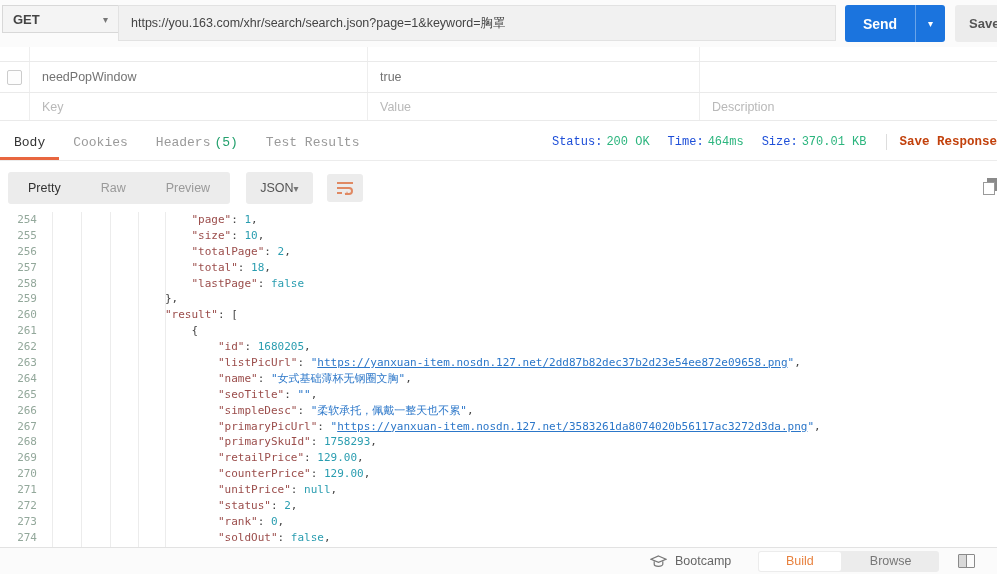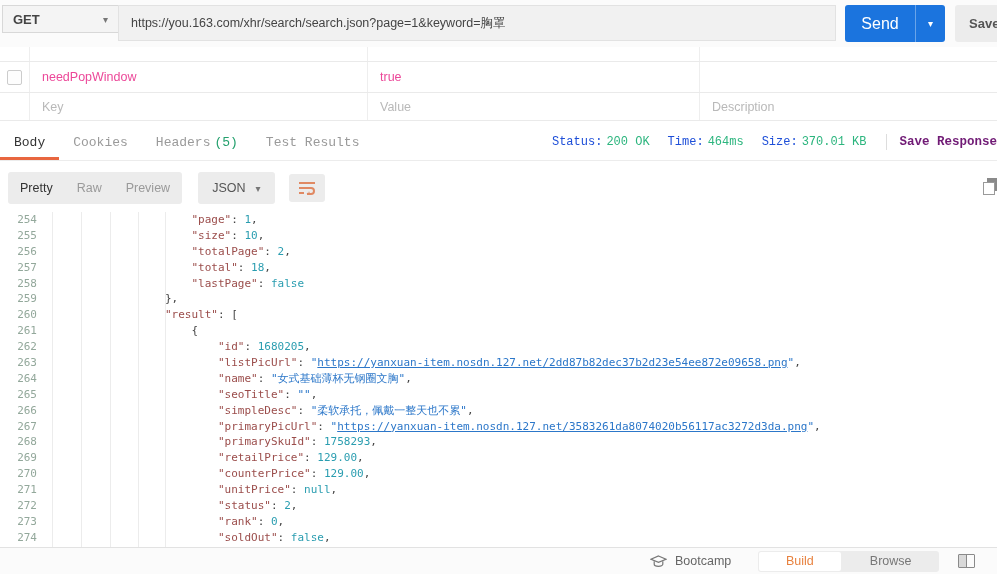--- a/index.html
+++ b/index.html
@@ -13,66 +13,66 @@
     align-items:center; padding:0 10px; cursor:pointer; }
   .method-select .mtext { font-size:13px; color:#444; font-weight:bold; flex:1; }
   .chev { font-size:10px; color:#777; }
   .url-input { position:absolute; top:5px; left:118px; width:718px; height:36px;
     background:#f1f1f1; border:1px solid #e2e2e2; font-size:12.5px; color:#444;
     padding:14px 12px; font-family:"Liberation Sans", sans-serif; }
   .send-btn { position:absolute; top:5px; left:845px; width:100px; height:37px;
     background:#1b74de; border:none; border-radius:3px; color:#fff; display:flex;
     cursor:pointer; overflow:hidden; }
   .send-main { flex:1; display:flex; align-items:center; justify-content:center;
-    font-size:16px; font-weight:normal; }
+    font-size:14px; font-weight:bold; }
   .send-caret { width:30px; display:flex; align-items:center; justify-content:center;
     border-left:1px solid rgba(255,255,255,.35); font-size:10px; }
   .save-btn { position:absolute; top:5px; left:955px; width:62px; height:37px;
     background:#ececec; border:none; border-radius:3px; color:#555; font-size:13px;
     font-weight:bold; text-align:left; padding-left:14px; cursor:pointer; }
 
   
   .params { position:absolute; top:47px; left:0; width:997px; }
   .prow { position:relative; width:100%; border-bottom:1px solid #eaeaea; display:flex; }
   .prow.partial { height:15px; }
   .prow.main { height:31px; }
   .prow.ghost { height:28px; }
-  .pcell { height:100%; display:flex; align-items:center; font-size:12.5px; color:#ec4899; }
+  .pcell { height:100%; display:flex; align-items:center; font-size:12.5px; color:#737373; }
   .c-check { width:30px; border-right:1px solid #eee; justify-content:center; }
   .c-key { width:338px; border-right:1px solid #eee; padding-left:12px; }
   .c-val { width:332px; border-right:1px solid #eee; padding-left:12px; }
   .c-desc { flex:1; padding-left:12px; }
   .ghost .pcell { color:#b9b9b9; }
   .checkbox { width:15px; height:15px; border:1px solid #ccc; background:#fdfdfd; border-radius:2px; cursor:pointer; }
 
   
   .tabsbar { position:absolute; top:124px; left:0; width:997px; height:37px;
     border-bottom:1px solid #ececec; display:flex; align-items:center;font-family:Liberation Mono, monospace; }
   .tab { font-size:13px; color:#9a9a9a; padding:0 14px; height:100%; display:flex;
     align-items:center; cursor:pointer; position:relative; }
   .tab.active { color:#333; }
   .tab.active::after { content:""; position:absolute; left:0; right:0; bottom:0;
     height:3px; background:#e8663f; }
   .tab .count { color:#23a06d; margin-left:4px; }
   .meta { margin-left:auto; display:flex; align-items:center; font-size:12px; }
   .meta .mlabel { color:#1d4ed8; margin-left:18px; }
   .meta .mval { color:#2cb57e; margin-left:4px; }
   .meta-divider { width:1px; height:16px; background:#ddd; margin:0 12px 0 20px; }
-  .save-response { color:#701a75; font-weight:bold; font-size:12.5px; white-space:nowrap; cursor:pointer; }
+  .save-response { color:#c2410c; font-weight:bold; font-size:12.5px; white-space:nowrap; cursor:pointer; }
 
   
   .toolbar { position:absolute; top:166px; left:0; width:997px; height:44px;
     display:flex; align-items:center; padding-left:8px; }
   .view-group { display:flex; background:#ececec; border-radius:3px; overflow:hidden; }
-  .view-btn { font-size:12.5px; color:#9a9a9a; padding:9px 12px; background:transparent;
+  .view-btn { font-size:12.5px; color:#9a9a9a; padding:9px 20px; background:transparent;
     border:none; cursor:pointer; font-family:"Liberation Sans", sans-serif; }
   .view-btn.active { color:#333; }
   .fmt-select { margin-left:16px; background:#ececec; border:none; border-radius:3px;
     font-size:12.5px; color:#555; padding:9px 14px; display:flex; align-items:center;
-    gap:10px; cursor:pointer; }
+    cursor:pointer; }
   .wrap-btn { margin-left:14px; background:#ececec; border:none; border-radius:3px;
     padding:7px 9px; cursor:pointer; display:flex; align-items:center; }
   .copy-btn { position:absolute; right:-6px; top:12px; width:20px; height:20px;
     cursor:pointer; }
   .copy-btn .sq1 { position:absolute; left:0; top:4px; width:12px; height:13px;
     border:1px solid #9a9a9a; background:#fff; }
   .copy-btn .sq2 { position:absolute; left:4px; top:0; width:12px; height:13px;
     background:#8a8a8a; }
 
   

